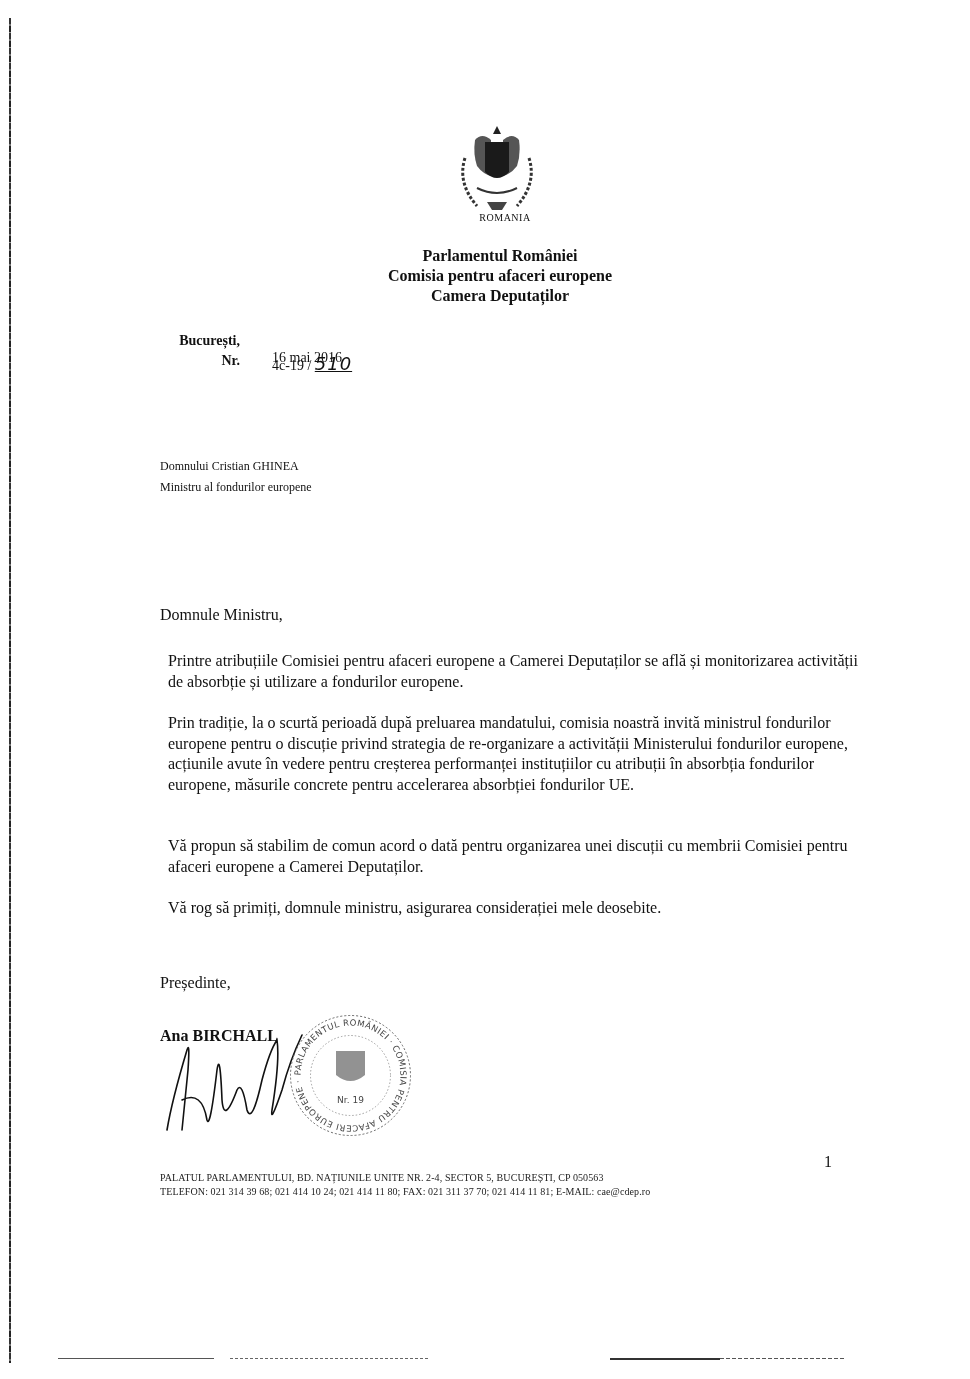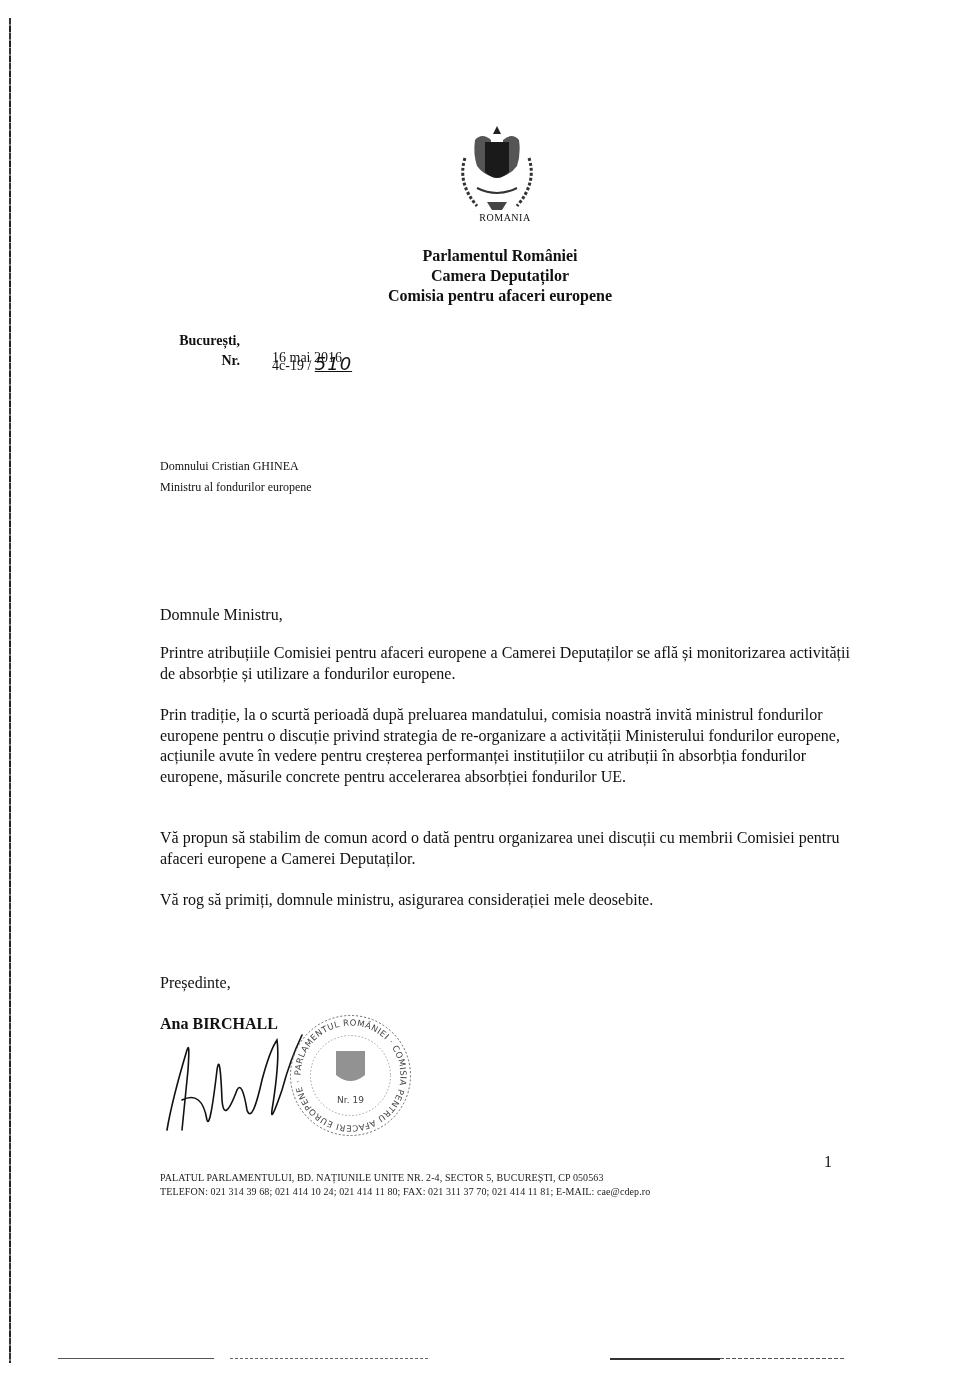--- a/index.html
+++ b/index.html
@@ -18,22 +18,22 @@
   .crest { left: 447px; top: 118px; width: 100px; height: 100px; }
   .country { left: 440px; top: 212px; width: 130px; text-align: center; font-size: 10px; letter-spacing: 0.5px; }
   .header { left: 340px; top: 246px; width: 320px; text-align: center; font-weight: bold; font-size: 16px; line-height: 20px; }
 
   .meta-label { font-weight: bold; font-size: 14px; text-align: right; width: 80px; font-family: Liberation Serif, serif; }
   .meta-val { font-size: 14px; }
   .hand { font-family: "DejaVu Sans", sans-serif; font-style: italic; font-size: 18px; letter-spacing: 1px; text-decoration: underline; }
 
   .addressee { left: 160px; top: 456px; font-size: 12px; line-height: 21px; }
   .body-text { left: 160px; width: 690px; font-size: 16px; line-height: 20.5px; }
-  .p { margin: 0; }
-  .bold { font-weight: bold; }
+  .p { margin: 8px; }
+  .bold { font-weight: bold; margin-top: 12px; }
 
   .footer { left: 160px; top: 1171px; font-size: 10px; line-height: 14px; color: #222; letter-spacing: .1px; }
   .page-num { left: 824px; top: 1153px; font-size: 16px; }
 
   .stamp { left: 288px; top: 1013px; width: 125px; height: 125px; }
   .signature { left: 162px; top: 1030px; width: 150px; height: 105px; }
 </style>
 </head>
 <body>
 
@@ -52,22 +52,22 @@
   <path d="M28 22 Q35 14 44 22 L44 58 Q36 56 30 48 Q26 36 28 22 Z" fill="#555"></path>
   <path d="M72 22 Q65 14 56 22 L56 58 Q64 56 70 48 Q74 36 72 22 Z" fill="#555"></path>
   <path d="M38 24 L62 24 L62 54 Q50 66 38 54 Z" fill="#1a1a1a"></path>
   <path d="M30 70 Q50 80 70 70" fill="none" stroke="#333" stroke-width="2"></path>
   <path d="M40 84 L60 84 L55 92 L45 92 Z" fill="#444"></path>
 </svg>
 <div class="abs country">ROMANIA</div>
 
 <div class="abs header">
   <div>Parlamentul României</div>
+  <div>Comisia pentru afaceri europene</div>
   <div>Camera Deputaților</div>
-  <div>Comisia pentru afaceri europene</div>
 </div>
 
 <div class="abs meta-label" style="left:160px; top:333px;">București,</div>
 <div class="abs meta-val" style="left:272px; top:350px;text-align:right;">16 mai 2016</div>
 <div class="abs meta-label" style="left:160px; top:353px;">Nr.</div>
 <div class="abs meta-val" style="left:272px; top:353px;">
   <span>4c-19 /</span>
   <span class="hand">510</span>
 </div>
 

